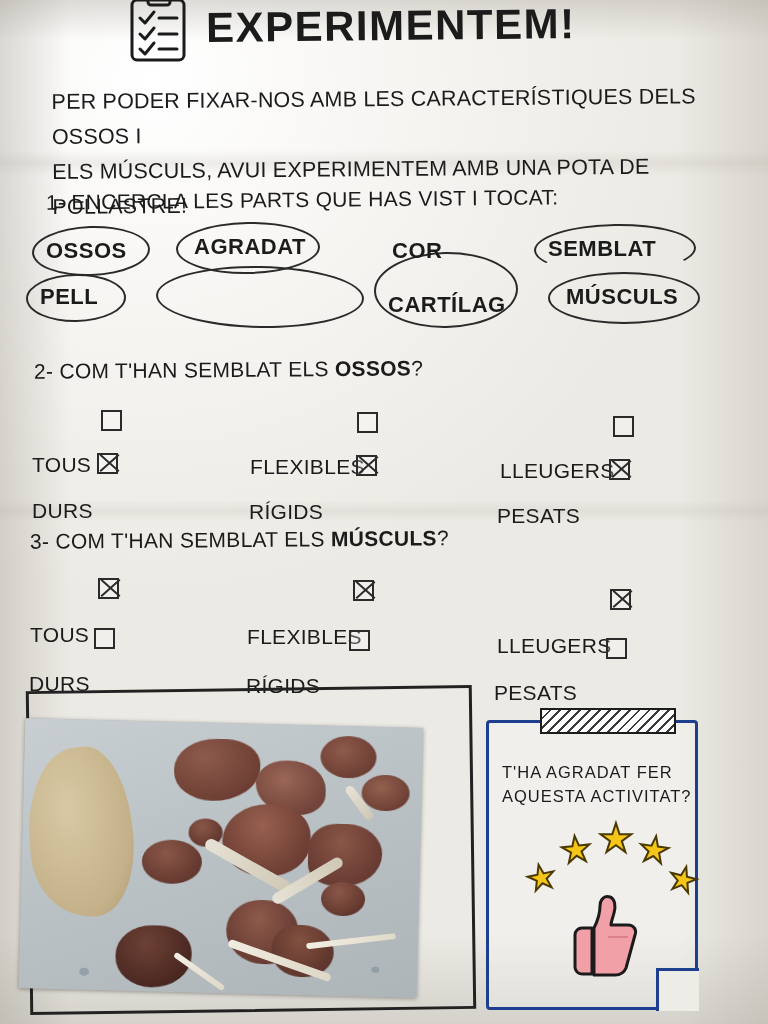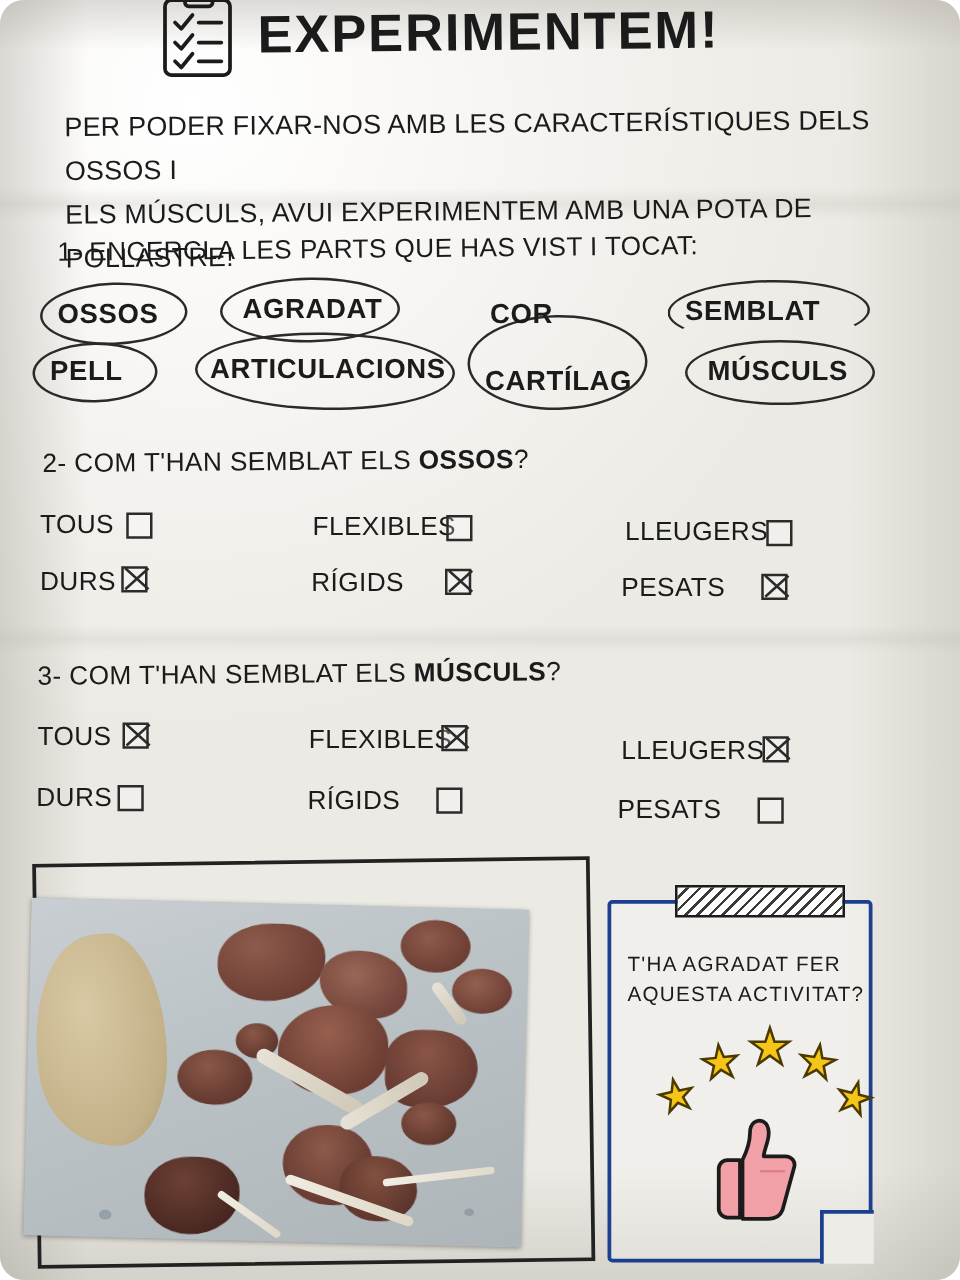--- a/index.html
+++ b/index.html
@@ -14,21 +14,20 @@
     font-family: "Liberation Sans", sans-serif;
     position: relative;
   }
   #sheet {
     position: absolute;
     inset: 0;
     background:
       radial-gradient(ellipse 70% 50% at 20% 8%, #ffffff 0%, #f4f2ee 60%, #eceae4 100%),
       linear-gradient(100deg, #f7f5f1 0%, #f1efe9 35%, #eeece6 60%, #e9e6df 100%);
     overflow: hidden;
-    border-radius: 19px;
   }
   
   .shade {
     position: absolute;
     pointer-events: none;
   }
   .shade-left {
     left: 0; top: 0; width: 70px; height: 100%;
     background: linear-gradient(90deg, rgba(160,155,145,0.35), rgba(160,155,145,0.0));
   }
@@ -125,20 +124,21 @@
     transform: rotate(-0.5deg);
     white-space: nowrap;
   }
   .q-label b { font-weight: bold; }
 
   .opt-text {
     position: absolute;
     font-size: 21px;
     letter-spacing: 0.3px;
     white-space: nowrap;
+    margin-top: 45px;
   }
   .box {
     position: absolute;
     width: 21px;
     height: 21px;
     border: 2.2px solid #2b2b2b;
     box-sizing: border-box;
     background: rgba(255,255,255,0.25);
   }
   .box.checked::before,
@@ -308,21 +308,20 @@
     <div class="ellipse" style="left:26px; top:274px; width:96px; height:44px; transform:rotate(-1deg);"></div>
     <div class="ellipse" style="left:156px; top:266px; width:204px; height:58px; transform:rotate(1deg);"></div>
     <div class="ellipse" style="left:374px; top:252px; width:140px; height:72px; transform:rotate(-1deg);"></div>
     <div class="ellipse" style="left:548px; top:272px; width:148px; height:48px; transform:rotate(0deg);"></div>
 
     <div class="word" style="left:46px; top:238px;">OSSOS</div>
     <div class="word" style="left:194px; top:234px;">AGRADAT</div>
     <div class="word" style="left:392px; top:238px;">COR</div>
     <div class="word" style="left:548px; top:236px;">SEMBLAT</div>
     <div class="word" style="left:40px; top:284px;">PELL</div>
-    <div class="word" style="left:168px; top:282px;">ARTICULACIONS</div>
     <div class="word" style="left:388px; top:292px;">CARTÍLAG</div>
     <div class="word" style="left:566px; top:284px;">MÚSCULS</div>
 
     <div class="q-label" style="left:34px; top:358px;">
       <span>2- COM T'HAN SEMBLAT ELS </span><b>OSSOS</b><span>?</span>
     </div>
 
     <div class="opt-text" style="left:32px; top:408px;">TOUS</div>
     <div class="box" style="left:101px; top:410px;"></div>
 

